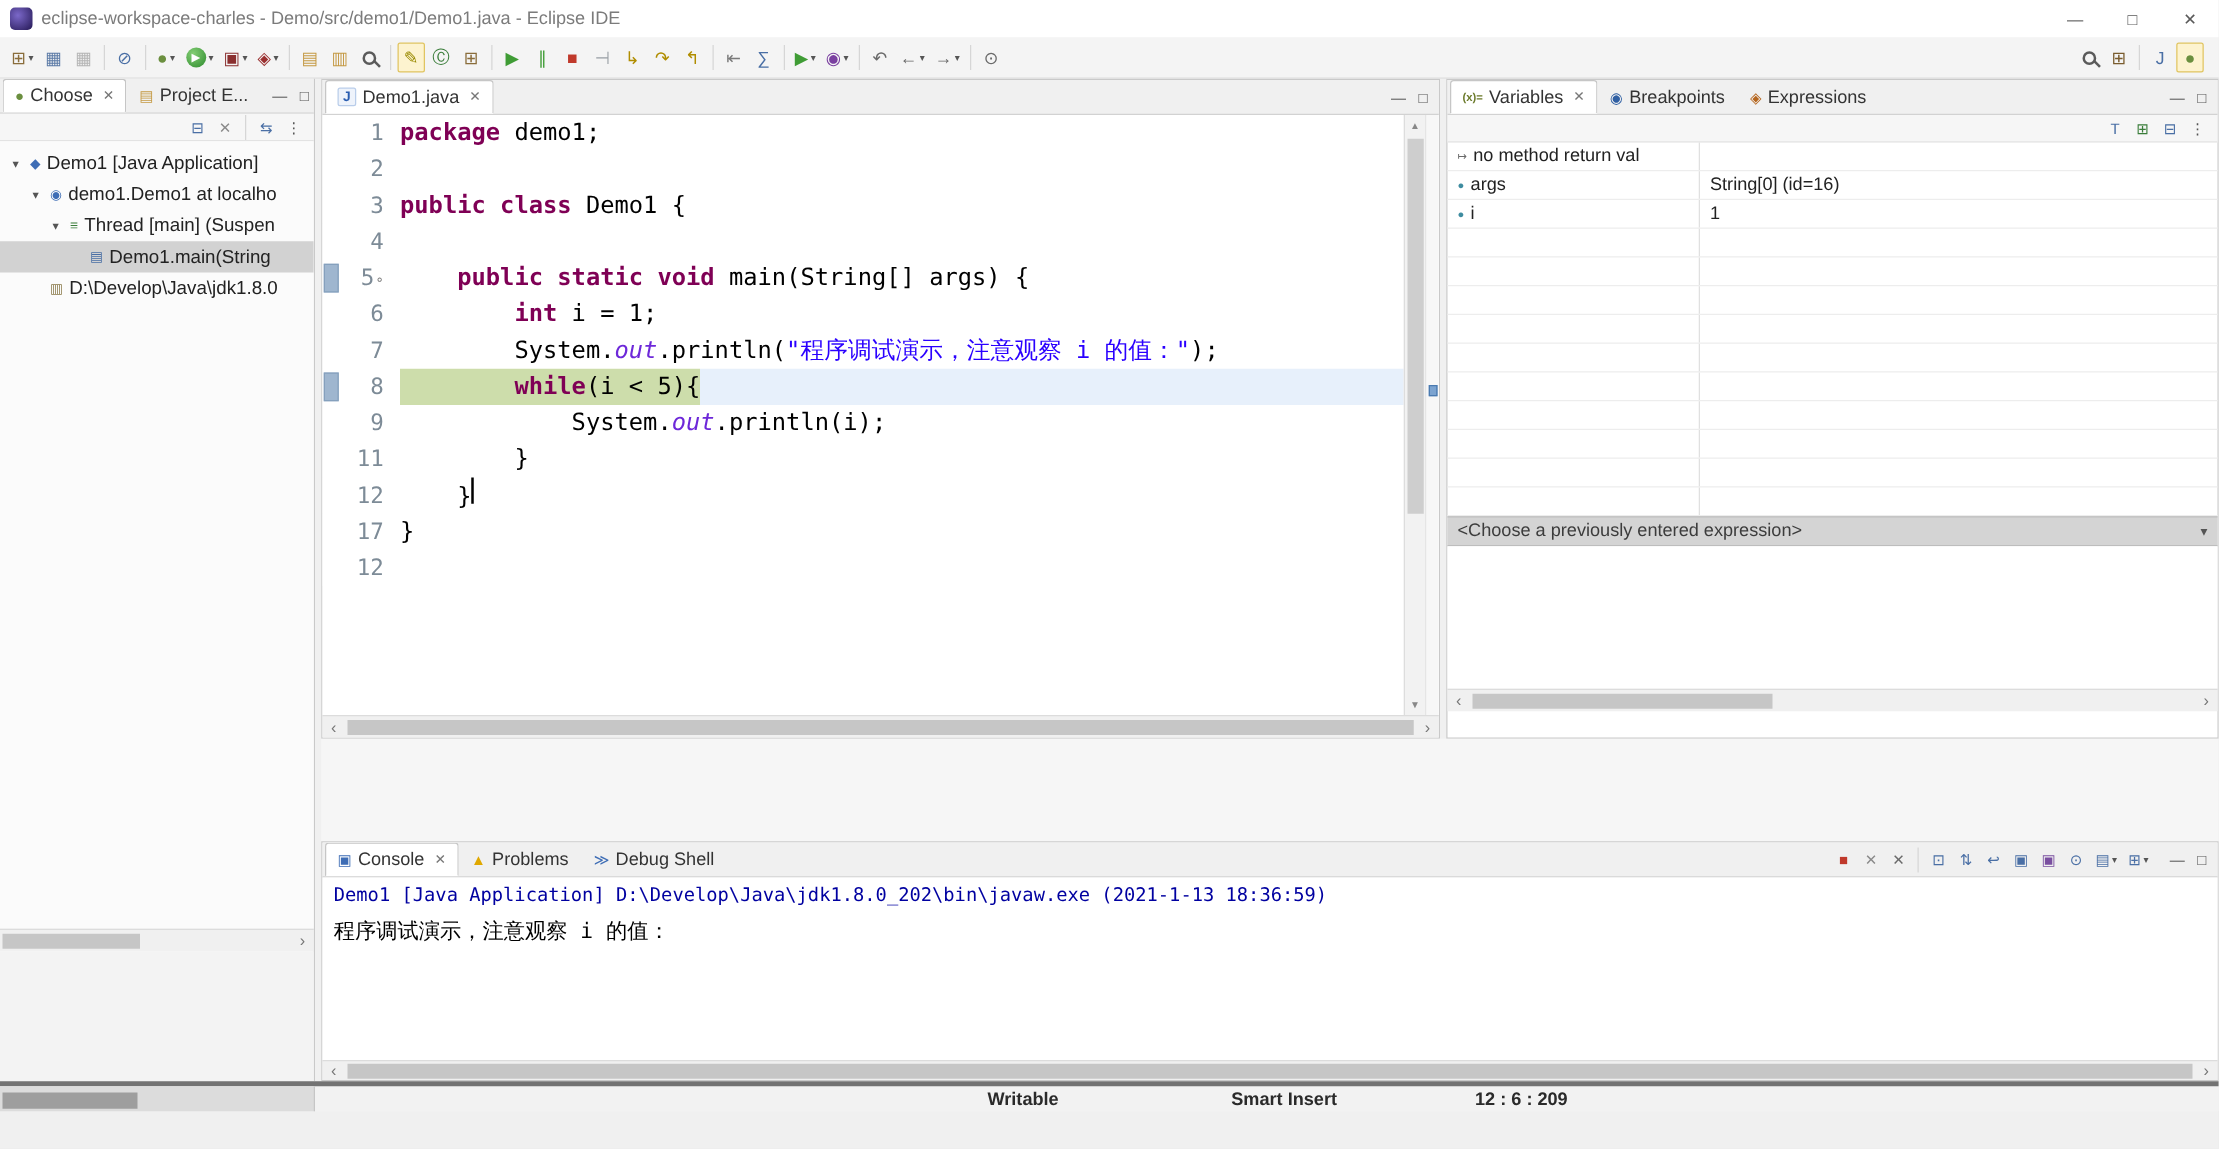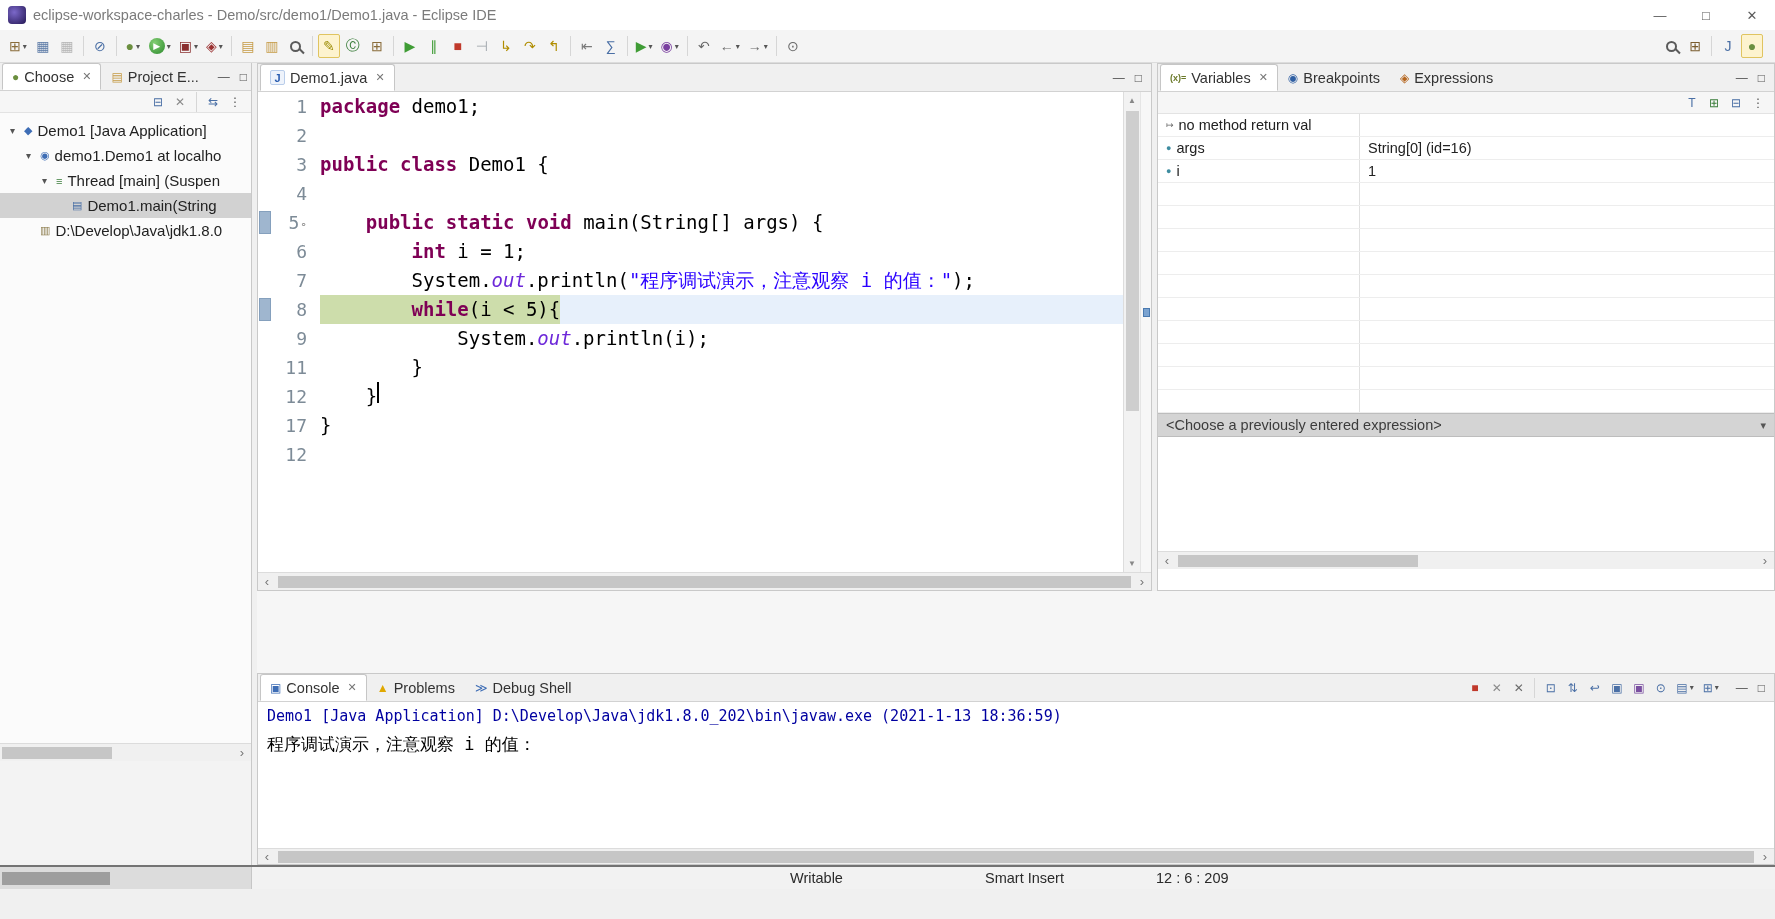--- a/index.html
+++ b/index.html
@@ -102,27 +102,27 @@
   .detail-pane { height:114px; background:#fff; flex:none; }
 
   
   .console-toolbar { margin-left:auto; display:flex; align-items:center; gap:1px; padding-right:4px; height:100%; }
   .console-toolbar .tbicon { height:20px; min-width:19px; font-size:12px; }
   .console-body { flex:1; font-family:"DejaVu Sans Mono", monospace; padding:5px 9px; overflow:hidden; background:#fff; }
   .console-l1 { color:#0000a0; font-size:15px; white-space:nowrap; }
   .console-l2 { color:#000; font-size:17px; margin-top:8px; white-space:nowrap; }
 
   
-  .statusbar { height:24px; background:#f2f2f2; border-top:2px solid #737373; position:relative; font-size:14.5px; color:#2a2a2a; }
+  .statusbar { height:24px; background:#f2f2f2; border-top:4px solid #737373; position:relative; font-size:14.5px; color:#2a2a2a;font-weight:bold; }
   .sb-scroll { position:absolute; left:0; top:0; width:252px; height:100%; background:#dcdcdc; border-right:1px solid #c6c6c6; }
   .sb-thumb { position:absolute; left:2px; top:5px; width:108px; height:13px; background:#9e9e9e; }
   .sb-item { position:absolute; top:3px; white-space:nowrap; }
   .sb-writable { left:790px; }
   .sb-insert { left:985px; }
-  .sb-pos { left:1156px; }
+  .sb-pos { left:1180px; }
 </style>
 </head>
 <body>
 
 <div class="window">
 
   <div class="titlebar">
     <div class="app-icon"></div>
     <div class="title-text">eclipse-workspace-charles - Demo/src/demo1/Demo1.java - Eclipse IDE</div>
     <div class="win-controls">

